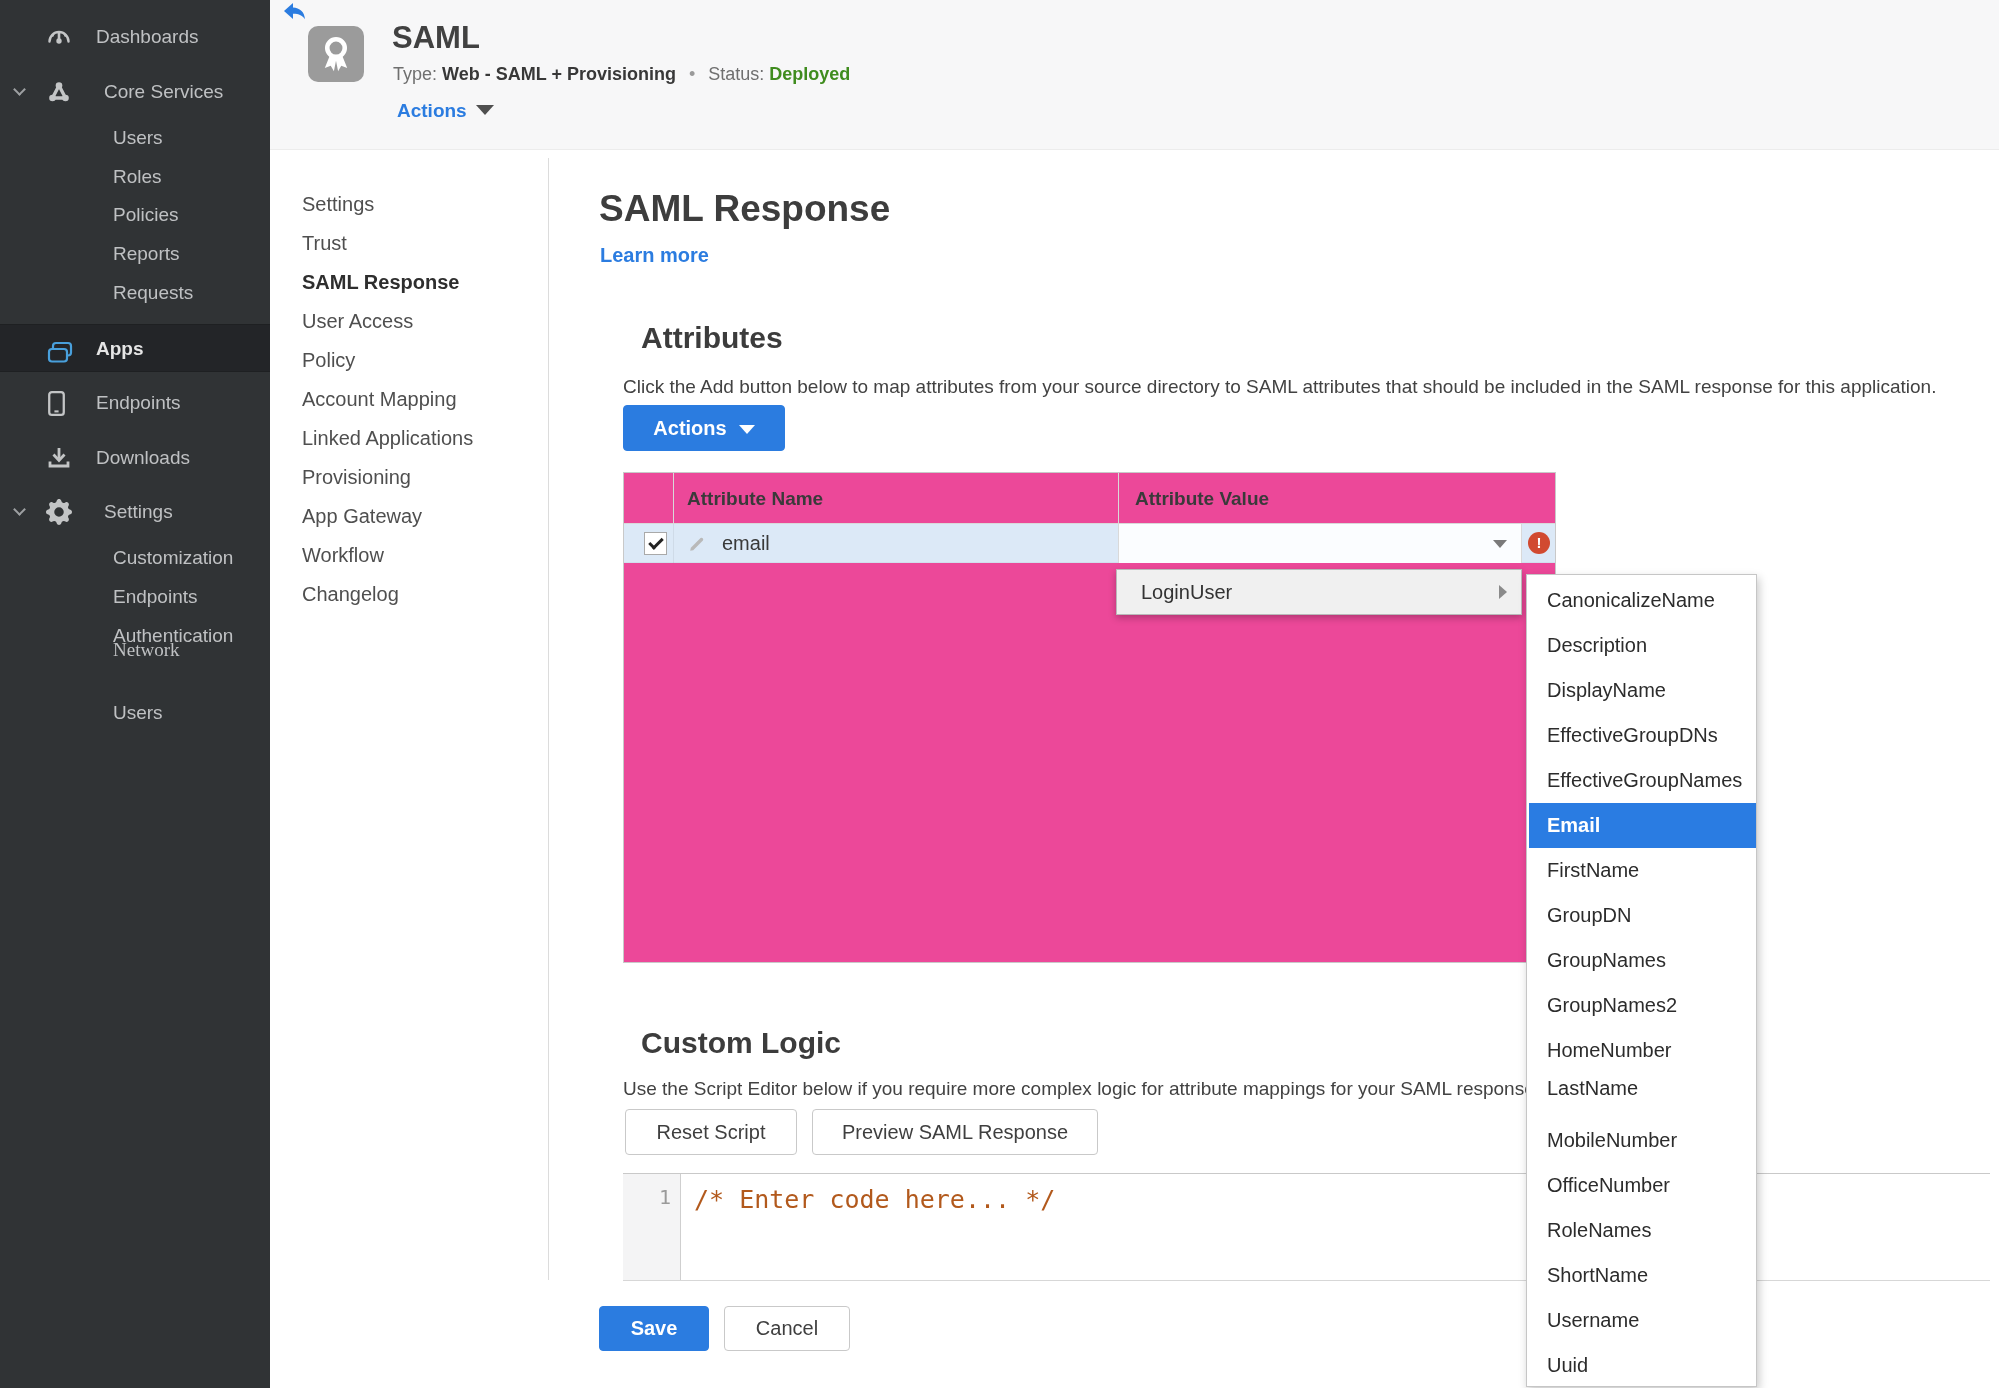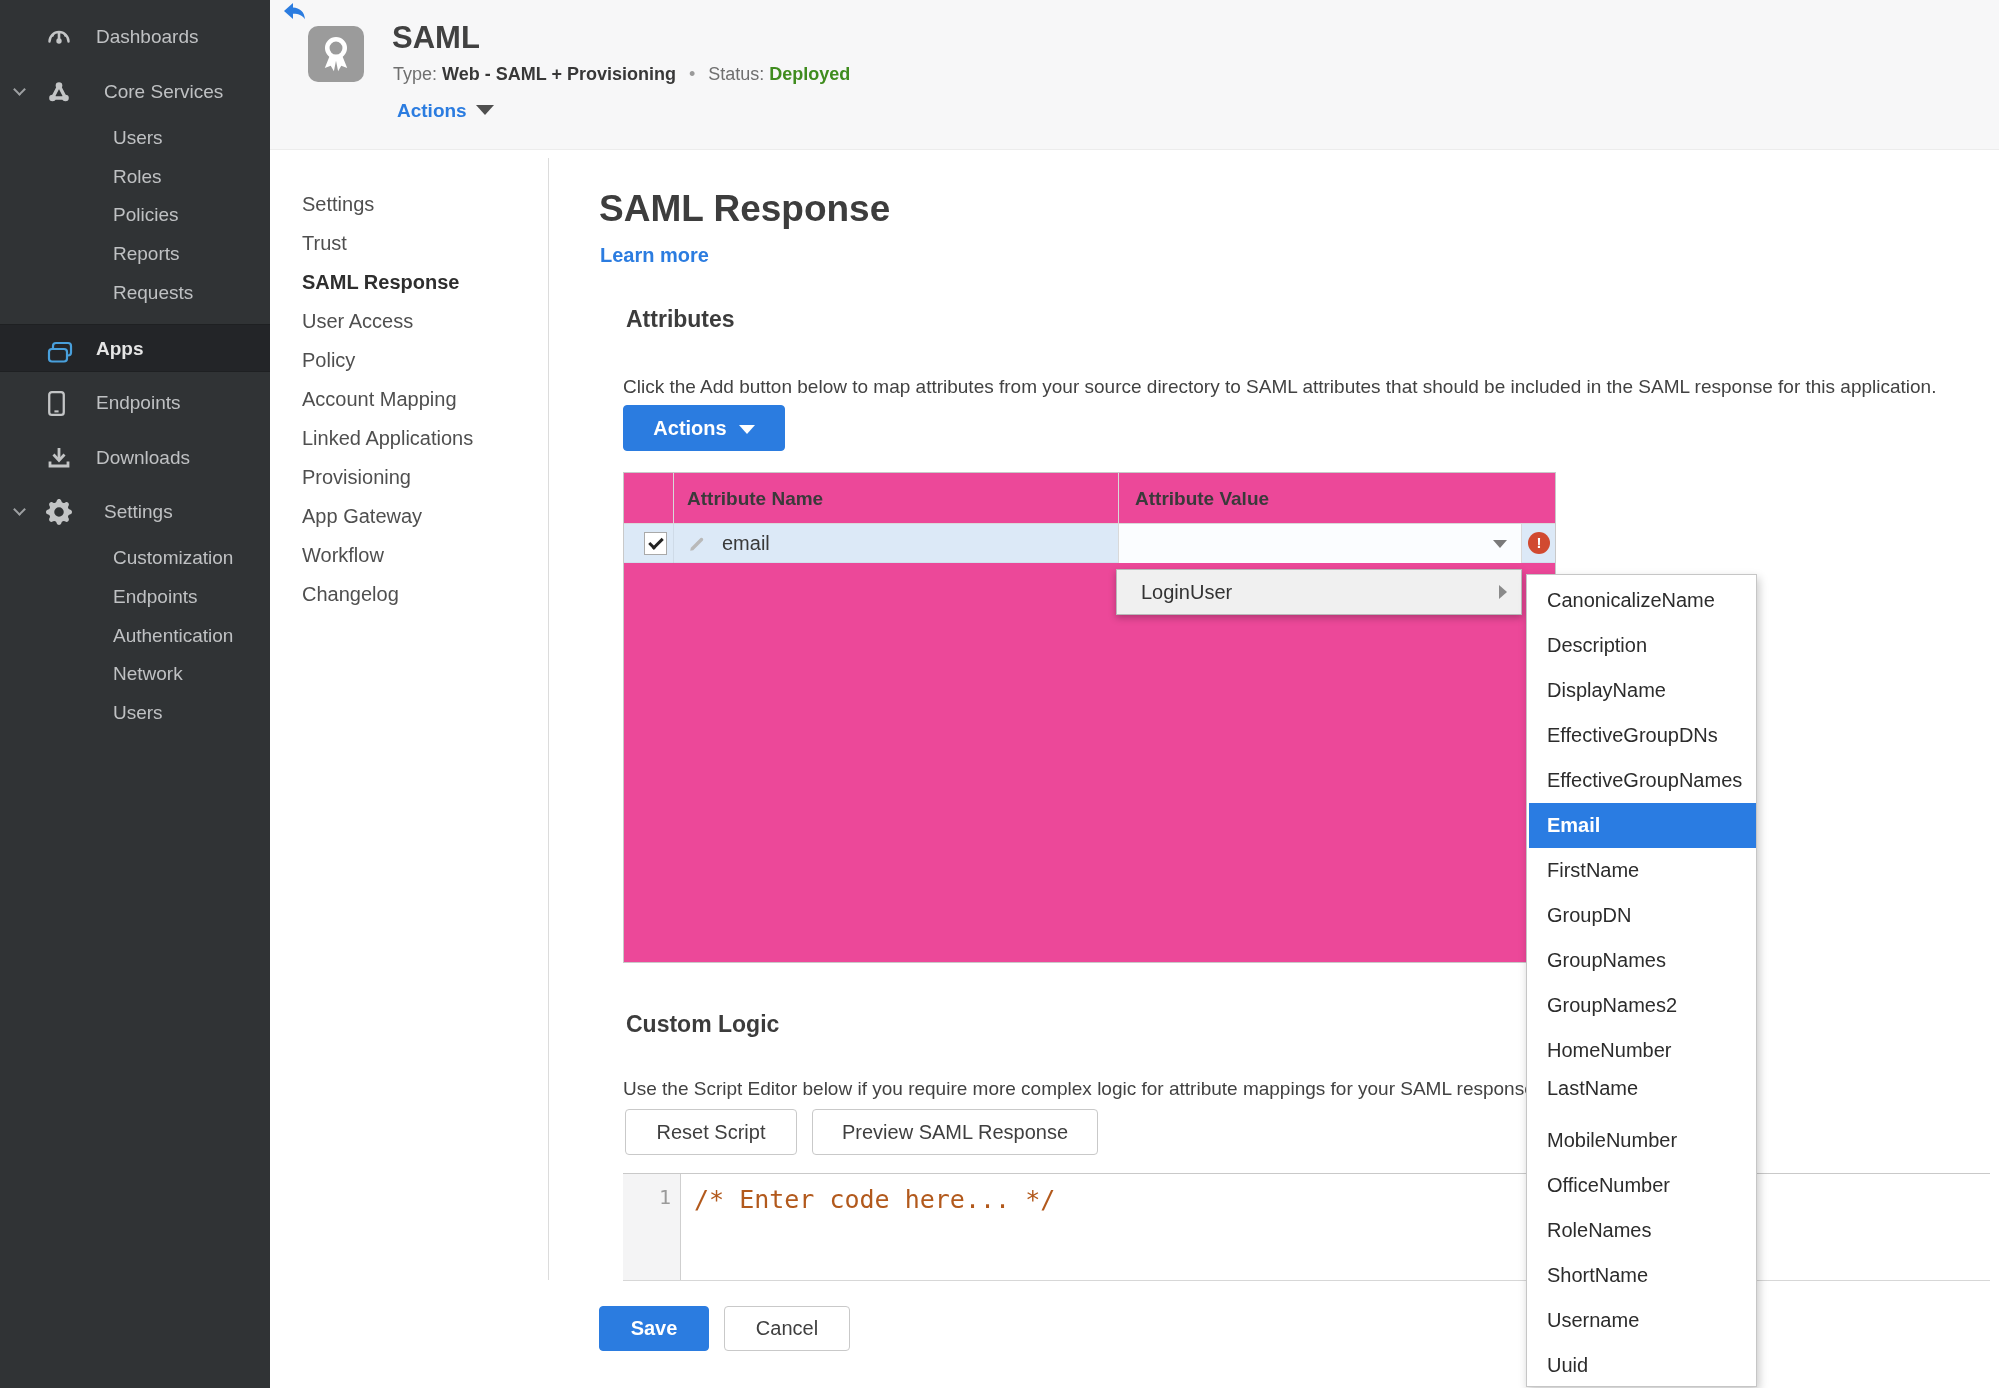--- a/index.html
+++ b/index.html
@@ -39,21 +39,21 @@
   
   .subnav-item{position:absolute;left:302px;width:240px;height:39px;line-height:39px;
                font-size:20px;color:#4f4f4f;cursor:pointer;white-space:nowrap;}
   .subnav-item.active{font-weight:bold;color:#2e2e2e;}
   .vdivider{position:absolute;left:548px;top:158px;width:1px;height:1122px;background:#dcdcdc;}
 
   
   .page-title{position:absolute;left:599px;top:188px;margin:0;font-size:37px;font-weight:bold;color:#3d3d3d;}
   .learn{position:absolute;left:600px;top:244px;font-size:20px;font-weight:bold;color:#2b7ce0;
          text-decoration:none;cursor:pointer;}
-  .sec-head{position:absolute;margin:3px;font-size:23px;font-weight:bold;color:#3c3c3c;white-space:nowrap;}
+  .sec-head{position:absolute;margin:18px;font-size:30px;font-weight:bold;color:#3c3c3c;white-space:nowrap;}
   .sec1{left:623px;top:303px;}
   .sec2{left:623px;top:1008px;z-index:1;}
   .desc{position:absolute;font-size:19px;color:#424242;white-space:nowrap;}
   .desc1{left:623px;top:357px;}
   .desc2{left:623px;top:1059px;z-index:1;}
 
   .btn{border-radius:4px;font-size:20px;cursor:pointer;font-family:"Liberation Sans",sans-serif;}
   .btn-blue{background:#2b7ce0;color:#ffffff;font-weight:bold;border:1px solid #2b7ce0;}
   .btn-plain{background:#ffffff;color:#3f3f3f;border:1px solid #c9c9c9;}
   .actions-btn{position:absolute;left:623px;top:405px;width:162px;height:46px;}
@@ -182,21 +182,21 @@
       </div>
       <div class="side-item lvl1" style="top: 539px;">
         <span class="side-label">Customization</span>
       </div>
       <div class="side-item lvl1" style="top: 578px;">
         <span class="side-label">Endpoints</span>
       </div>
       <div class="side-item lvl1" style="top: 617px;">
         <span class="side-label">Authentication</span>
       </div>
-      <div class="side-item lvl1" style="top: 655px;">
+      <div class="side-item lvl1" style="top: 631px; font-family: Liberation Serif, serif;">
         <span class="side-label">Network</span>
       </div>
       <div class="side-item lvl1" style="top: 694px;">
         <span class="side-label">Users</span>
       </div>
     </aside>
 
   <header class="topbar">
     <span class="back">
       <svg viewBox="0 0 26 20" width="26" height="20">

